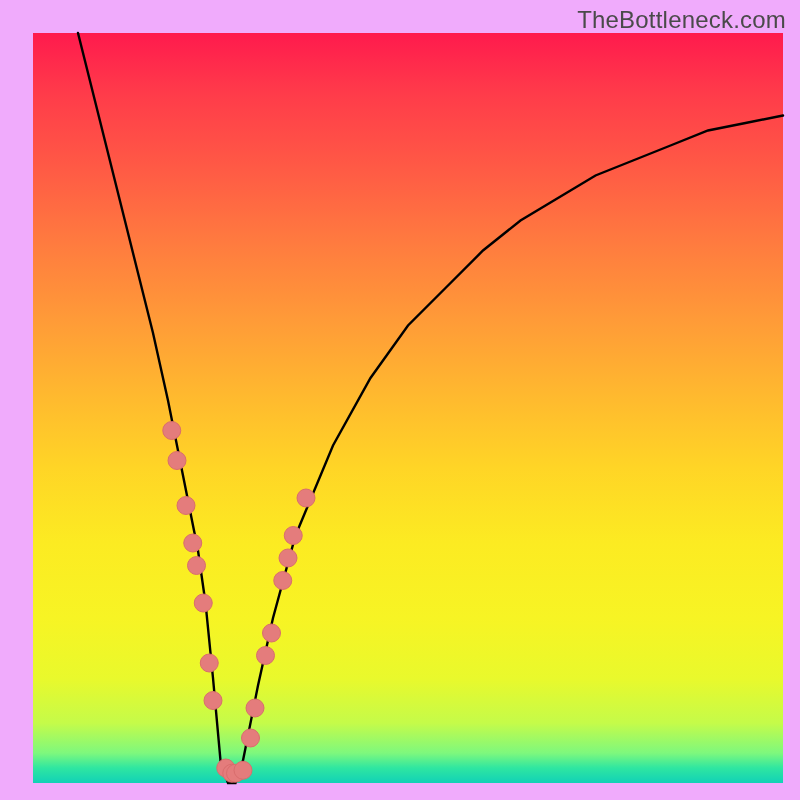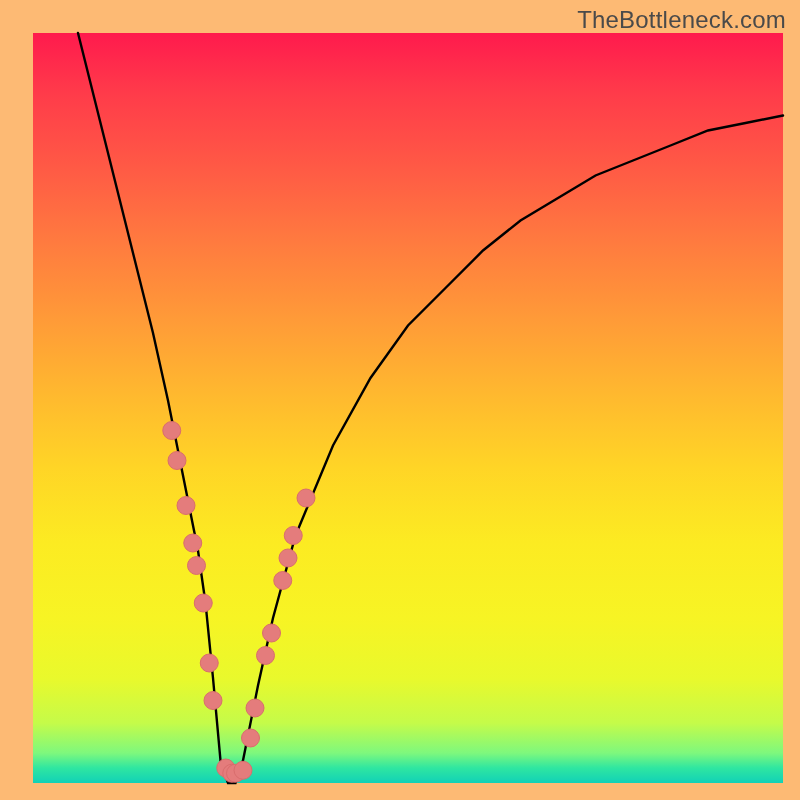--- a/index.html
+++ b/index.html
@@ -10,21 +10,21 @@
     overflow: hidden;
     background: #000;
     font-family: Arial, Helvetica, sans-serif;
   }
   .frame {
     position: absolute;
     left: 0;
     top: 0;
     width: 800px;
     height: 800px;
-    background: #fdba74;
+    background: #f0abfc;
   }
   .plot-area {
     position: absolute;
     left: 33px;
     top: 33px;
     width: 750px;
     height: 750px;
     background: linear-gradient(to bottom,
       #ff1a4d 0%,
       #ff3b4a 8%,

